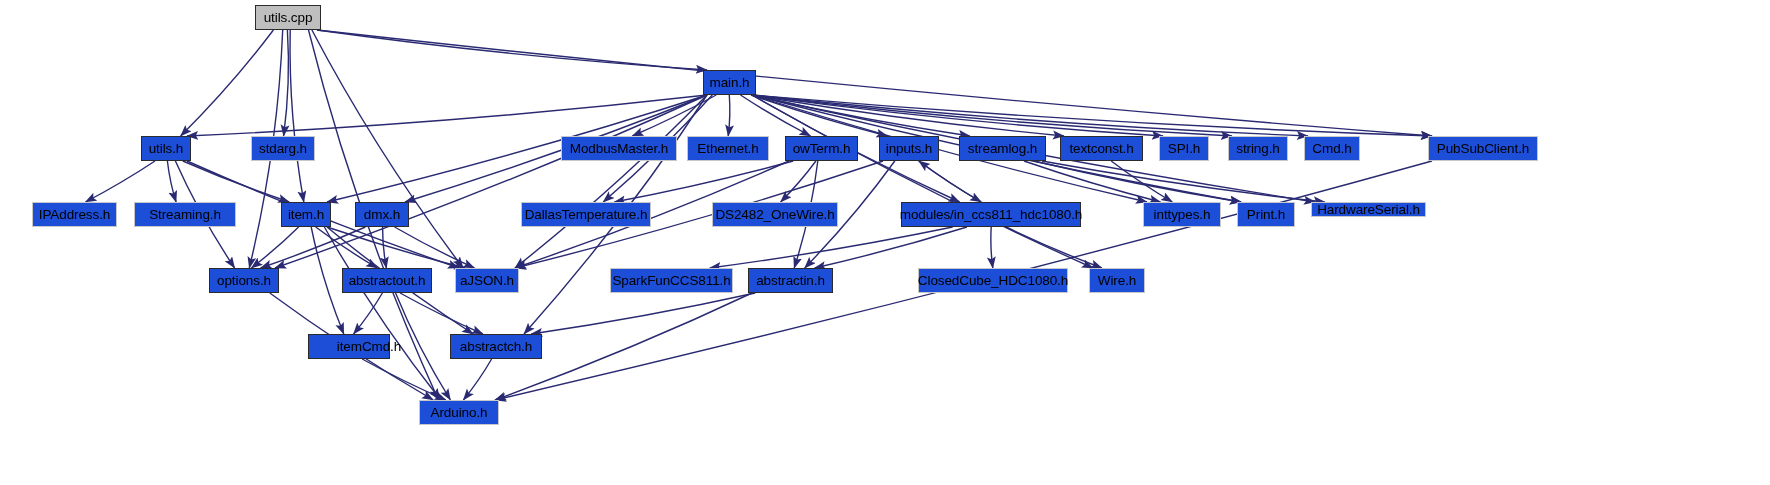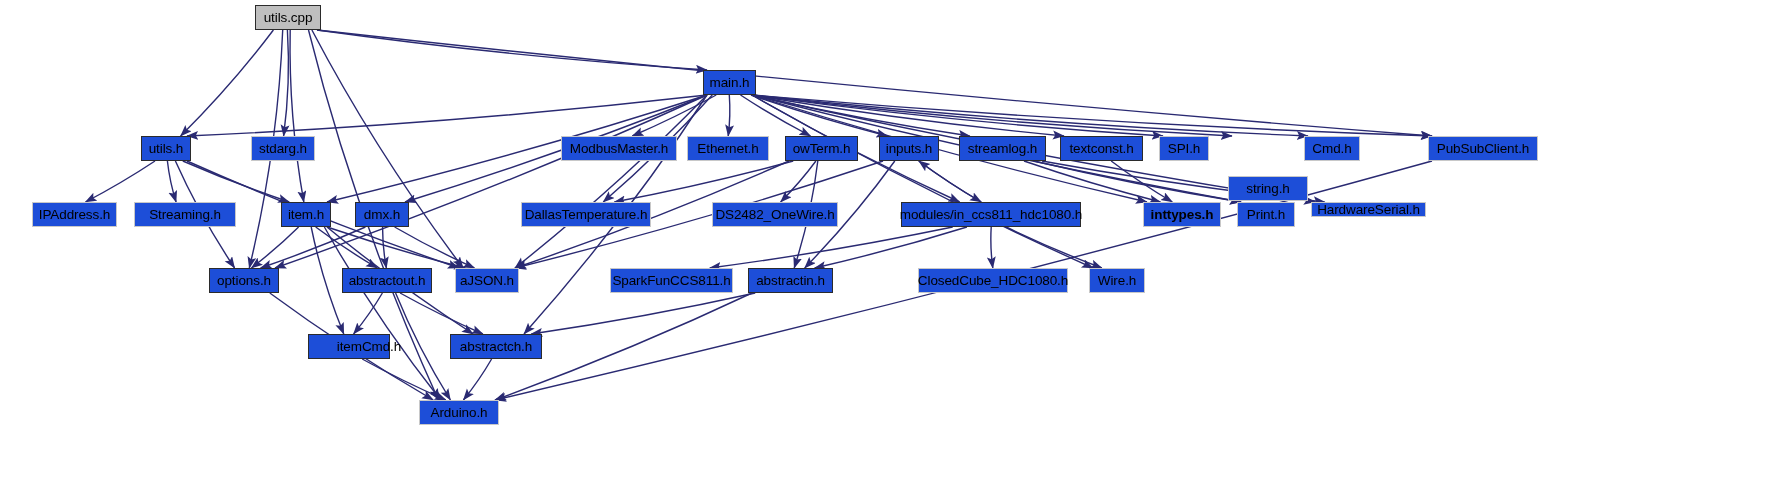--- a/index.html
+++ b/index.html
@@ -159,21 +159,21 @@
       </div>
       <div class="node strong" style="left: 959px; top: 136px; width: 87px; height: 25px;">
         <span>streamlog.h</span>
       </div>
       <div class="node strong" style="left: 1060px; top: 136px; width: 83px; height: 25px;">
         <span>textconst.h</span>
       </div>
       <div class="node plain" style="left: 1159px; top: 136px; width: 50px; height: 25px;">
         <span>SPI.h</span>
       </div>
-      <div class="node plain" style="left: 1228px; top: 136px; width: 80px; height: 25px; margin-top: 40px;">
+      <div class="node plain" style="left: 1228px; top: 136px; width: 60px; height: 25px;">
         <span>string.h</span>
       </div>
       <div class="node plain" style="left: 1304px; top: 136px; width: 56px; height: 25px;">
         <span>Cmd.h</span>
       </div>
       <div class="node plain" style="left: 1428px; top: 136px; width: 110px; height: 25px;">
         <span>PubSubClient.h</span>
       </div>
       <div class="node plain" style="left: 32px; top: 202px; width: 85px; height: 25px;">
         <span>IPAddress.h</span>
@@ -189,21 +189,21 @@
       </div>
       <div class="node plain" style="left: 521px; top: 202px; width: 130px; height: 25px;">
         <span>DallasTemperature.h</span>
       </div>
       <div class="node plain" style="left: 712px; top: 202px; width: 126px; height: 25px;">
         <span>DS2482_OneWire.h</span>
       </div>
       <div class="node strong" style="left: 901px; top: 202px; width: 180px; height: 25px;">
         <span>modules/in_ccs811_hdc1080.h</span>
       </div>
-      <div class="node plain" style="left: 1143px; top: 202px; width: 78px; height: 25px; font-weight: bold;">
+      <div class="node plain" style="left: 1143px; top: 202px; width: 78px; height: 25px;">
         <span>inttypes.h</span>
       </div>
       <div class="node plain" style="left: 1237px; top: 202px; width: 58px; height: 25px;">
         <span>Print.h</span>
       </div>
       <div class="node plain" style="left: 1311px; top: 202px; width: 115px; height: 15px;">
         <span>HardwareSerial.h</span>
       </div>
       <div class="node strong" style="left: 209px; top: 268px; width: 70px; height: 25px;">
         <span>options.h</span>

